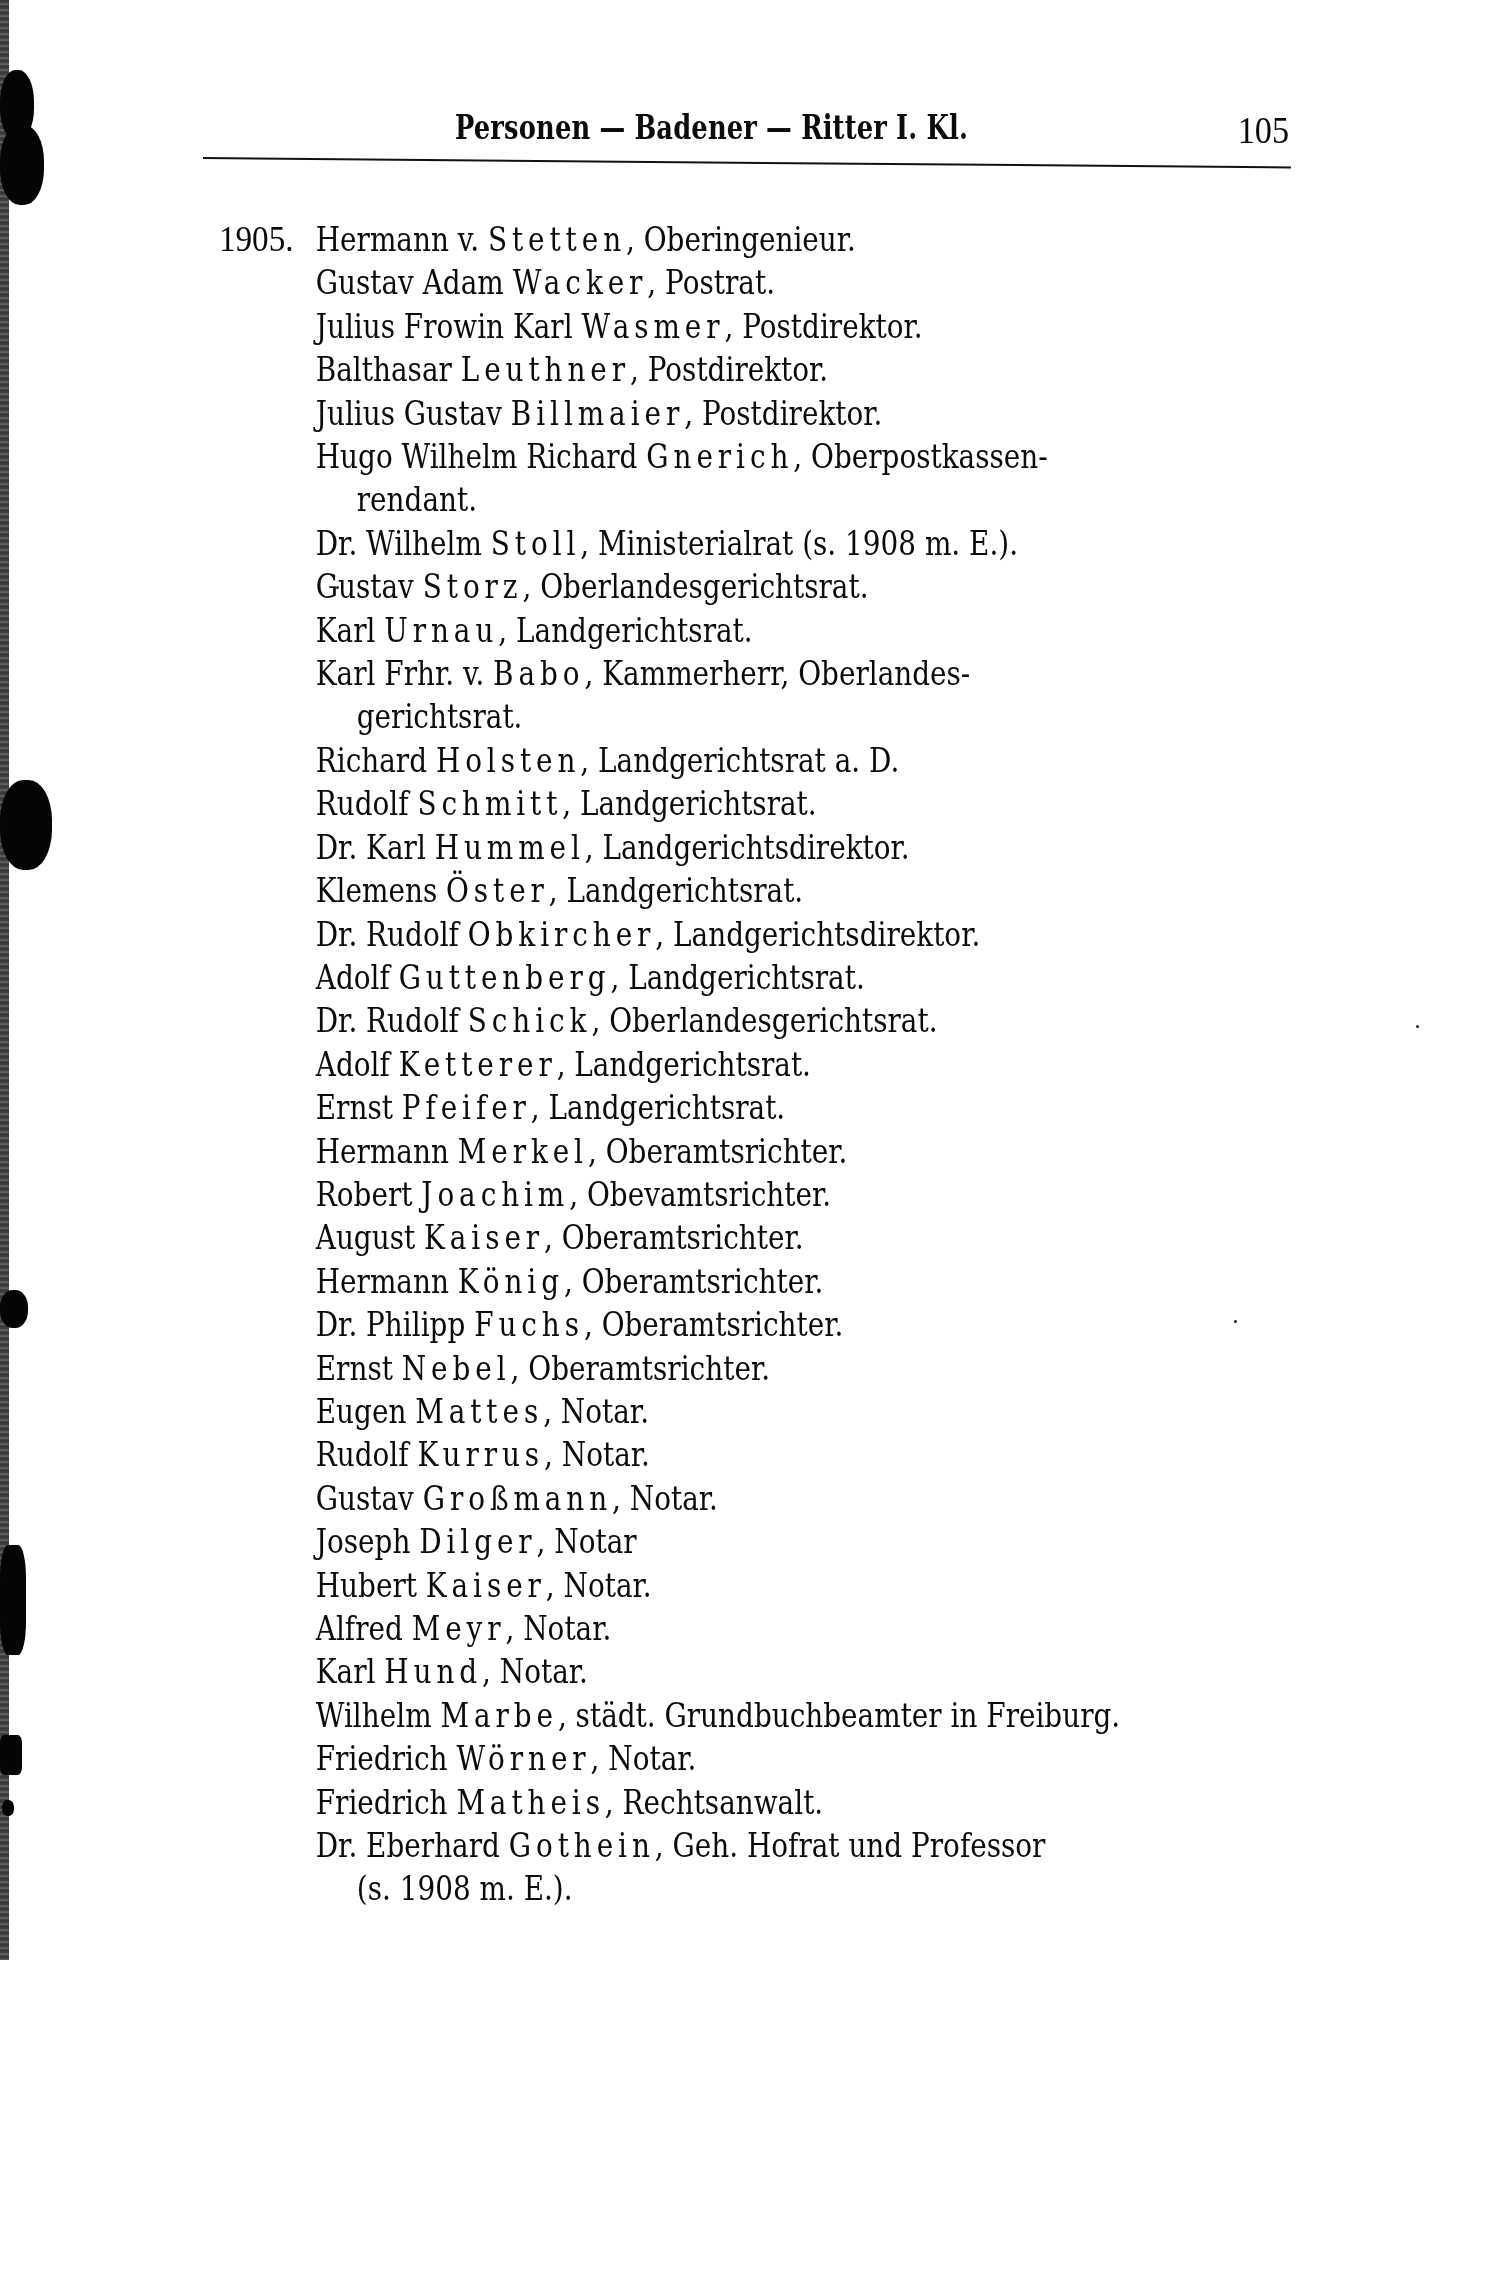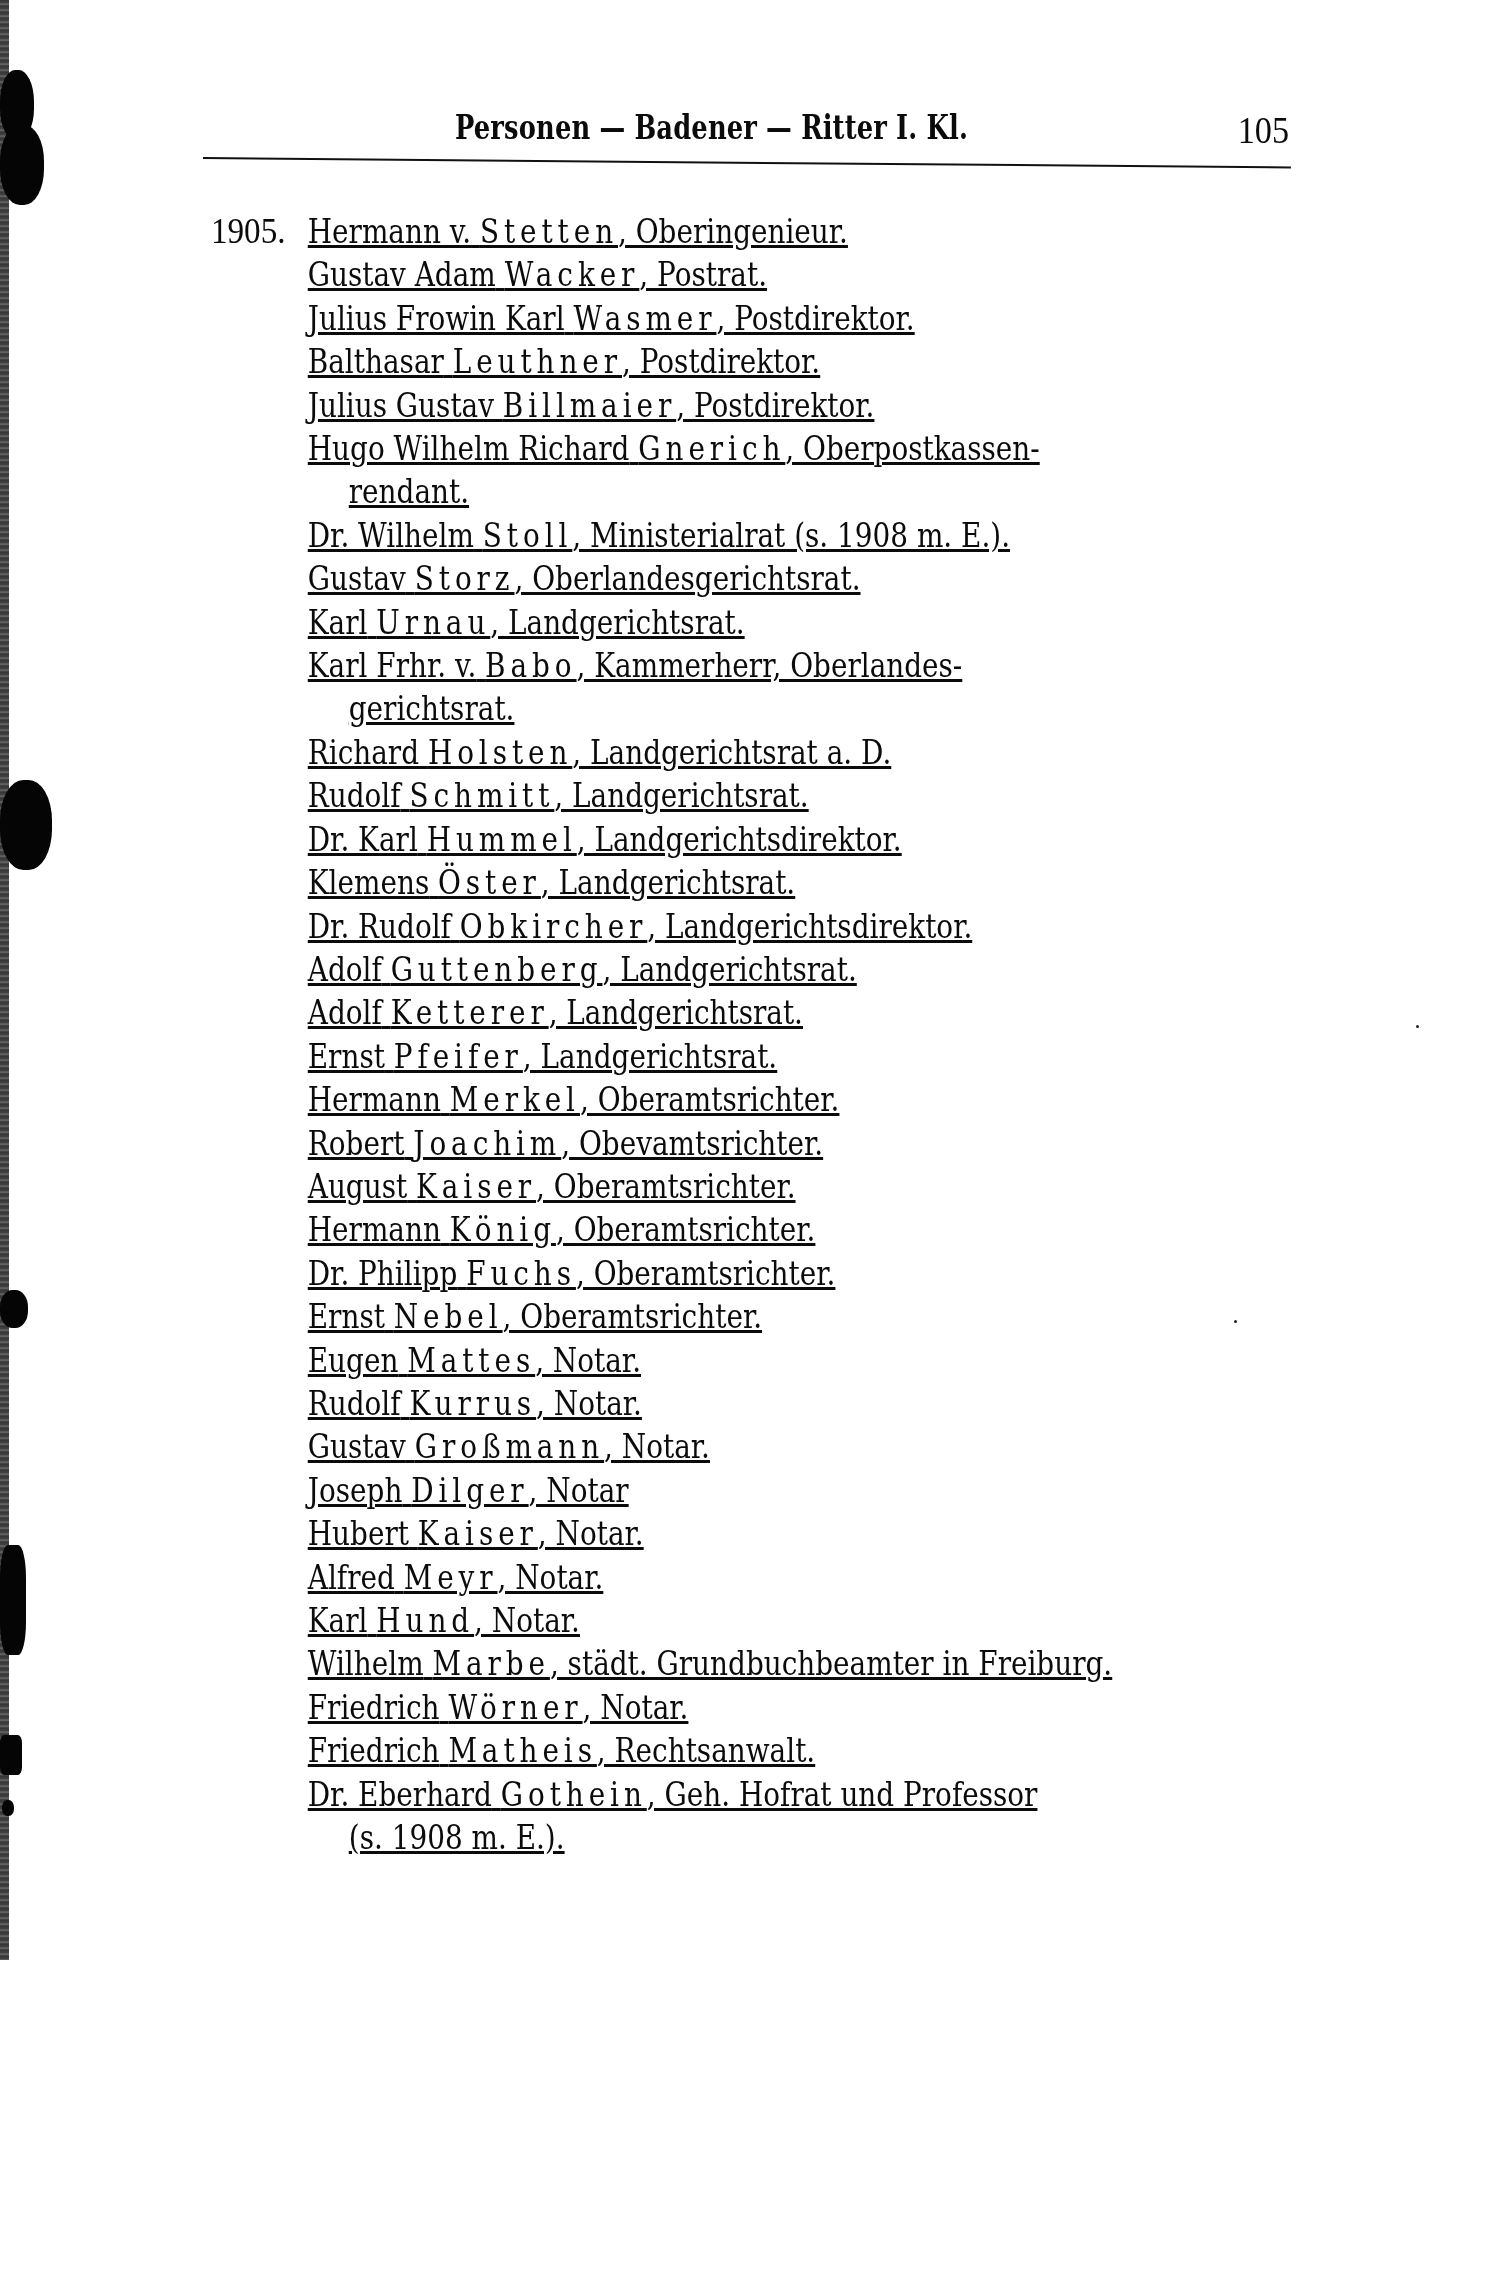--- a/index.html
+++ b/index.html
@@ -73,24 +73,23 @@
       height: 2px;
       background: #111;
       transform: rotate(0.5deg);
       transform-origin: left center;
     }
     .entries {
       position: absolute;
       left: 207px;
       top: 206px;
       width: 1090px;
-      margin: 4px;
+      margin: 12px;
       padding: 0;
       list-style: none;
-      text-decoration: underline;
     }
     .entry {
       position: relative;
       margin: 0;
       padding: 0;
       font-size: 34px;
       line-height: 43.4px;
       white-space: nowrap;
     }
     .entry .year {
@@ -193,20 +192,23 @@
       <li class="entry">
         <span class="line"><span>Klemens</span> <span class="surname">Öster</span><span>, Landgerichtsrat.</span></span>
       </li>
       <li class="entry">
         <span class="line"><span>Dr. Rudolf</span> <span class="surname">Obkircher</span><span>, Landgerichtsdirektor.</span></span>
       </li>
       <li class="entry">
         <span class="line"><span>Adolf</span> <span class="surname">Guttenberg</span><span>, Landgerichtsrat.</span></span>
       </li>
       <li class="entry">
+        <span class="line"><span>Dr. Rudolf</span> <span class="surname">Schick</span><span>, Oberlandesgerichtsrat.</span></span>
+      </li>
+      <li class="entry">
         <span class="line"><span>Adolf</span> <span class="surname">Ketterer</span><span>, Landgerichtsrat.</span></span>
       </li>
       <li class="entry">
         <span class="line"><span>Ernst</span> <span class="surname">Pfeifer</span><span>, Landgerichtsrat.</span></span>
       </li>
       <li class="entry">
         <span class="line"><span>Hermann</span> <span class="surname">Merkel</span><span>, Oberamtsrichter.</span></span>
       </li>
       <li class="entry">
         <span class="line"><span>Robert</span> <span class="surname">Joachim</span><span>, Obevamtsrichter.</span></span>

